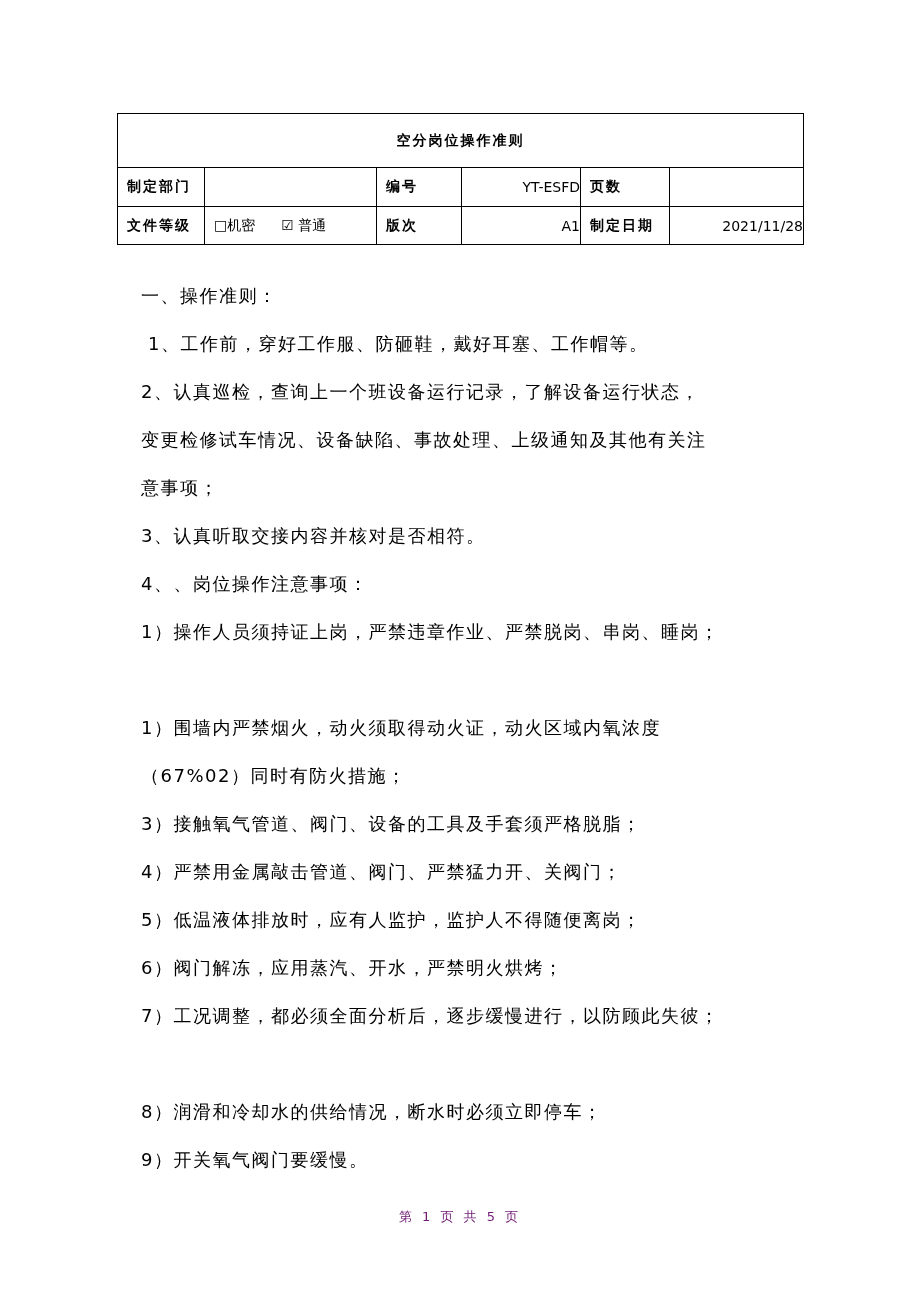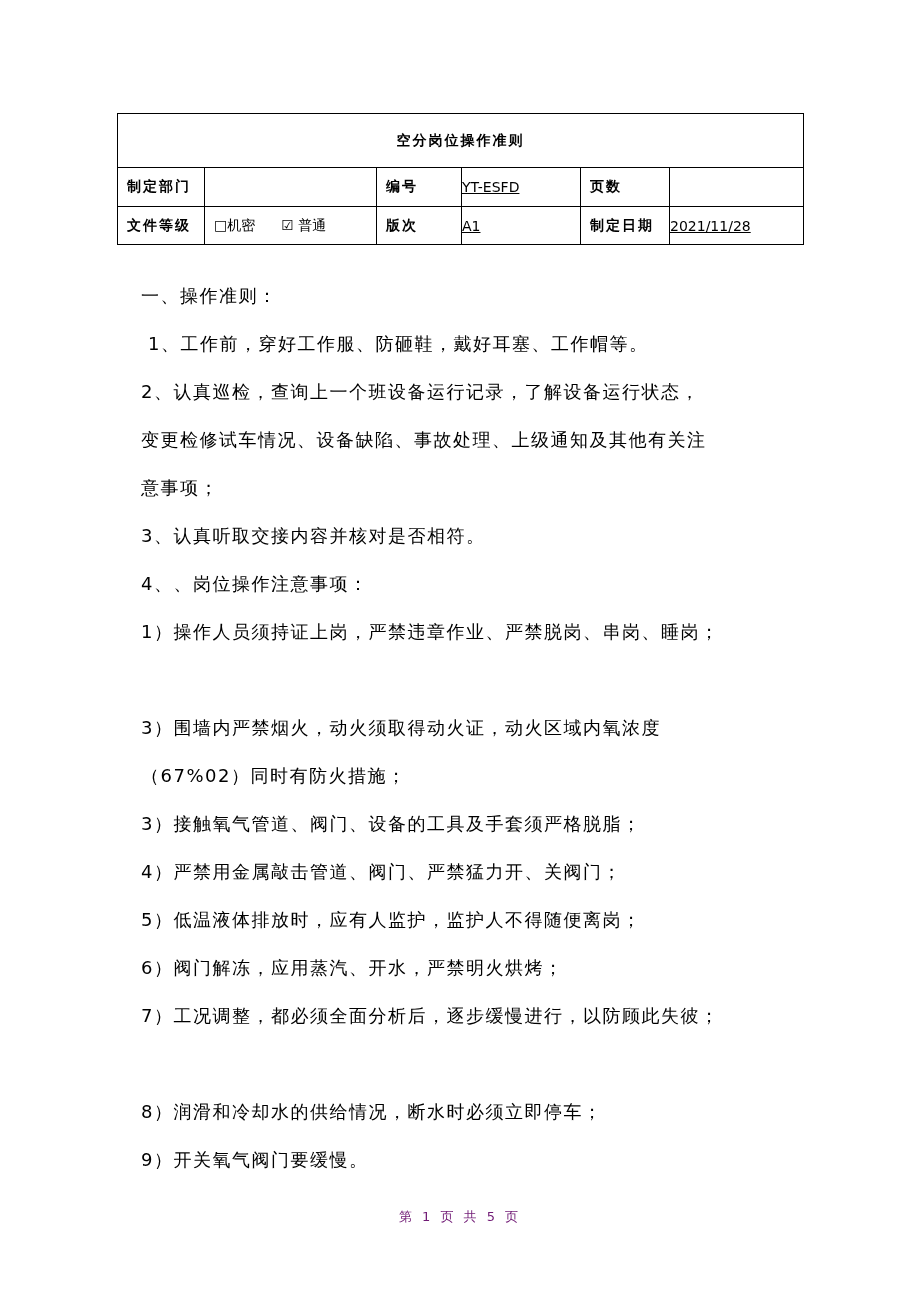--- a/index.html
+++ b/index.html
@@ -5,21 +5,21 @@
   html, body { margin:0; padding:0; background:#ffffff; }
   body { width:920px; height:1302px; position:relative; overflow:hidden;
          font-family:"DejaVu Sans", "Liberation Sans", sans-serif; color:#000; }
   .hdr-table { position:absolute; left:117px; top:113px; width:686px;
                border-collapse:collapse; table-layout:fixed; }
   .hdr-table td { border:1px solid #000; padding:0; font-size:14px; vertical-align:middle; }
   .title-cell { height:53px; text-align:center; font-size:23px; font-weight:bold; letter-spacing:2px; }
   .row2 td { height:38px; }
   .row3 td { height:37px; }
   .lbl { font-weight:bold; padding-left:9px !important; letter-spacing:2px;font-family:Liberation Serif, serif; }
-  .ctr { text-align:left;text-decoration:underline; }
+  .ctr { text-align:right; }
   .grade { padding-left:9px !important; white-space:nowrap; font-size:14px; }
   .grade .opt2 { margin-left:26px; }
   .body-text { position:absolute; left:0; top:0; }
   .line { position:absolute; font-size:18px; white-space:nowrap; letter-spacing:1.5px; }
   .footer { position:absolute; top:1208px; left:0; width:920px; text-align:center;
             font-size:13px; color:#701a75; letter-spacing:3px; }
 </style>
 </head>
 <body>
 
@@ -59,21 +59,21 @@
 
 <div class="body-text">
   <div class="line" style="left:141px;top:284px">一、操作准则：</div>
   <div class="line" style="left:148px;top:332px"> 1、工作前，穿好工作服、防砸鞋，戴好耳塞、工作帽等。</div>
   <div class="line" style="left:141px;top:380px"> 2、认真巡检，查询上一个班设备运行记录，了解设备运行状态，</div>
   <div class="line" style="left:141px;top:428px">变更检修试车情况、设备缺陷、事故处理、上级通知及其他有关注</div>
   <div class="line" style="left:141px;top:476px">意事项；</div>
   <div class="line" style="left:141px;top:524px"> 3、认真听取交接内容并核对是否相符。</div>
   <div class="line" style="left:141px;top:572px"> 4、、岗位操作注意事项：</div>
   <div class="line" style="left:141px;top:620px"> 1）操作人员须持证上岗，严禁违章作业、严禁脱岗、串岗、睡岗；</div>
-  <div class="line" style="left:141px;top:716px"> 3）围墙内严禁烟火，动火须取得动火证，动火区域内氧浓度</div>
+  <div class="line" style="left:141px;top:716px"> 1）围墙内严禁烟火，动火须取得动火证，动火区域内氧浓度</div>
   <div class="line" style="left:141px;top:764px">（67%02）同时有防火措施；</div>
   <div class="line" style="left:141px;top:812px"> 3）接触氧气管道、阀门、设备的工具及手套须严格脱脂；</div>
   <div class="line" style="left:141px;top:860px"> 4）严禁用金属敲击管道、阀门、严禁猛力开、关阀门；</div>
   <div class="line" style="left:141px;top:908px"> 5）低温液体排放时，应有人监护，监护人不得随便离岗；</div>
   <div class="line" style="left:141px;top:956px"> 6）阀门解冻，应用蒸汽、开水，严禁明火烘烤；</div>
   <div class="line" style="left:141px;top:1004px"> 7）工况调整，都必须全面分析后，逐步缓慢进行，以防顾此失彼；</div>
   <div class="line" style="left:141px;top:1100px"> 8）润滑和冷却水的供给情况，断水时必须立即停车；</div>
   <div class="line" style="left:141px;top:1148px"> 9）开关氧气阀门要缓慢。</div>
 </div>
 

